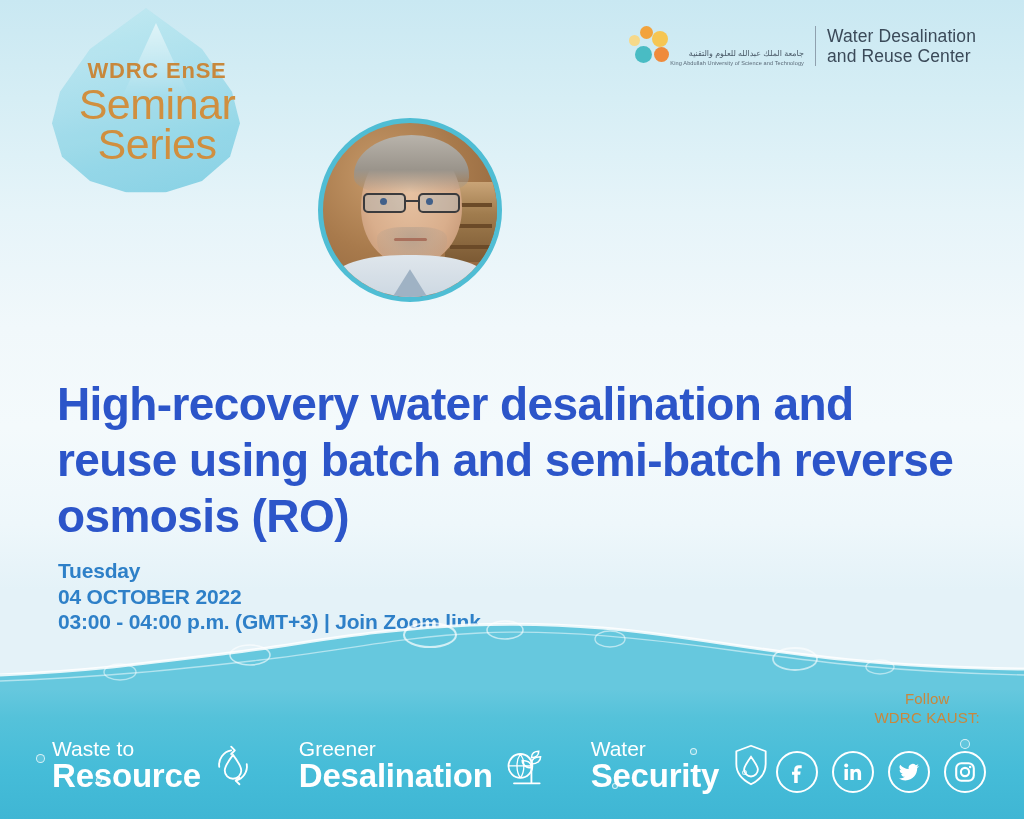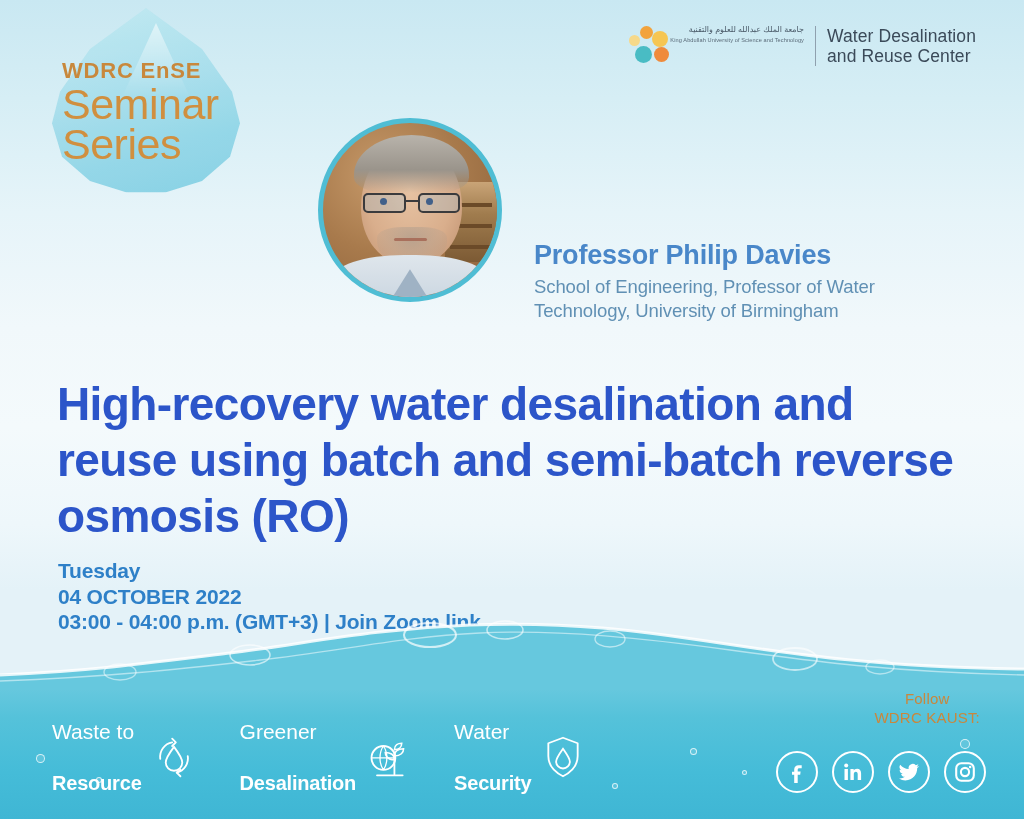--- a/index.html
+++ b/index.html
@@ -31,37 +31,37 @@
       3% 62%, 7% 45%, 22% 22%);
     opacity: .92;
     filter: blur(.3px);
   }
   #droplet-gloss {
     position: absolute; left: 38%; top: 8%;
     width: 34%; height: 40%;
     background: linear-gradient(180deg, rgba(255,255,255,.55), rgba(255,255,255,0));
     clip-path: polygon(50% 0%, 100% 100%, 0% 100%);
   }
-  #droplet-text { position: absolute; left: 16px; top: 52px; width: 190px; }
+  #droplet-text { position: absolute; left: 16px; top: 52px; width: 190px; text-align: center; }
   #wdrc-ense {
     color: #c8883c; font-weight: bold; font-size: 22px;
     letter-spacing: .8px; line-height: 1;
   }
   #seminar-word, #series-word {
     color: #d08f3f; font-size: 43px; line-height: .93;
     font-weight: 400; letter-spacing: -.5px;
   }
   #seminar-word { margin-top: 2px; }
 
   
   #brand-lockup {
     position: absolute; right: 48px; top: 26px;
     display: flex; align-items: center; gap: 11px;
   }
-  #kaust-mark { display: flex; align-items: flex-start; }
+  #kaust-mark { display: flex; align-items: flex-end; }
   #kaust-dots { position: relative; width: 42px; height: 40px; }
   #kaust-dots i { position: absolute; border-radius: 50%; display: block; }
   .kd1 { width: 13px; height: 13px; background: #f2a33c; left: 12px; top: 0px; }
   .kd2 { width: 16px; height: 16px; background: #f6c653; left: 24px; top: 5px; }
   .kd3 { width: 11px; height: 11px; background: #f6d98a; left: 1px; top: 9px; }
   .kd4 { width: 15px; height: 15px; background: #ef8b3c; left: 26px; top: 21px; }
   .kd5 { width: 17px; height: 17px; background: #49bcc4; left: 7px; top: 20px; }
   #kaust-words { line-height: 1.08; }
   #kaust-ar {
     color: #4a5a68; font-size: 8px; text-align: right;
@@ -177,21 +177,21 @@
   }
 
   
   #taglines {
     position: absolute; left: 52px; bottom: 26px;
     display: flex; align-items: center; gap: 44px;
   }
   .tagline { display: flex; align-items: center; gap: 10px; }
   .tag-words { color: #ffffff; line-height: 1.02; }
   .tag-top { font-size: 21px; font-weight: 400; }
-  .tag-bottom { font-size: 20px; font-weight: bold; letter-spacing: -.2px; margin-top: 30px; }
+  .tag-bottom { font-size: 33px; font-weight: bold; letter-spacing: -.2px; }
   .tag-icon { width: 44px; height: 46px; }
 
   
   #follow-block { position: absolute; right: 44px; bottom: 92px; text-align: center; }
   #follow-label { color: #c9873c; font-size: 15px; line-height: 1.28; letter-spacing: .2px; }
   #social-row {
     position: absolute; right: 38px; bottom: 26px;
     display: flex; gap: 14px; align-items: center;
   }
   .social-btn {
@@ -252,27 +252,20 @@
         <div class="pp-bridge"></div>
       </div>
       <div class="pp-eye l"></div>
       <div class="pp-eye r"></div>
       <div class="pp-mouth"></div>
       <div class="pp-shirt"></div>
       <div class="pp-collar"></div>
     </div>
   </div>
 
-  <div id="speaker-block">
-    <div id="speaker-name">Professor Philip Davies</div>
-    <div id="speaker-affiliation">
-      <div>School of Engineering, Professor of Water</div>
-      <div>Technology, University of Birmingham</div>
-    </div>
-  </div>
 
   <h1 id="seminar-title">High-recovery water desalination and reuse using batch and semi-batch reverse osmosis (RO)</h1>
 
   <div id="schedule">
     <div class="line">Tuesday</div>
     <div class="line">04 OCTOBER 2022</div>
     <div class="line">03:00 - 04:00 p.m. (GMT+3) | Join Zoom link</div>
   </div>
 
   <div id="water">

